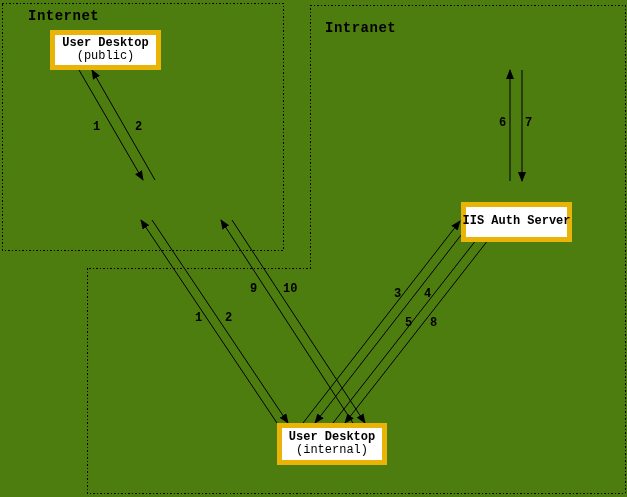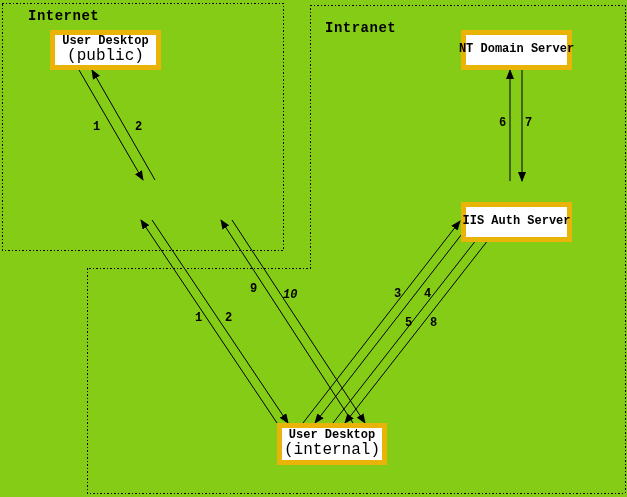--- a/index.html
+++ b/index.html
@@ -1,20 +1,20 @@
 <!DOCTYPE html>
 <html><head>
 <meta charset="utf-8">
 <style>
   html, body { margin: 0; padding: 0; background: #ffffff; }
   #canvas {
     position: relative;
     width: 627px;
     height: 497px;
-    background: #84cc16;
+    background: #4d7c0f;
     font-family: "Liberation Mono", "DejaVu Sans Mono", monospace;
     color: #000000;
     overflow: hidden;
   }
   #wires { position: absolute; left: 0; top: 0; }
   .zone-label {
     position: absolute;
     font-size: 14px;
     font-weight: bold;
     letter-spacing: 0.5px;
@@ -26,21 +26,21 @@
     border: 5px solid #eab308;
     background: #ffffff;
     display: flex;
     flex-direction: column;
     align-items: center;
     justify-content: center;
     text-align: center;
     line-height: 1.1;
   }
   .node-title { font-size: 12px; font-weight: bold; white-space: pre; }
-  .node-sub   { font-size: 16px; white-space: pre; text-align: center; }
+  .node-sub   { font-size: 12px; white-space: pre; text-align: center; }
   .flow-label {
     position: absolute;
     font-size: 12px;
     font-weight: bold;
     white-space: pre;
   }
 </style>
 </head>
 <body>
 
@@ -76,41 +76,38 @@
 
   <div class="zone-label" style="left:28px; top:8px;">Internet</div>
   <div class="zone-label" style="left:325px; top:20px;">Intranet</div>
 
   <div class="node" style="left:50px; top:30px; width:111px; height:40px;">
     <div class="node-title">User Desktop</div>
     <div class="node-sub">(public)</div>
   </div>
 
 
-  <div class="node" style="left:461px; top:30px; width:111px; height:40px;">
-    <div class="node-title">NT Domain Server</div>
-  </div>
 
   <div class="node" style="left:461px; top:181px; width:111px; height:40px;margin-top:21px;">
     <div class="node-title">IIS Auth Server</div>
   </div>
 
   <div class="node" style="left:277px; top:423px; width:110px; height:42px;">
     <div class="node-title">User Desktop</div>
     <div class="node-sub">(internal)</div>
   </div>
 
   <span class="flow-label" style="left:93px;  top:120px;">1</span>
   <span class="flow-label" style="left:135px; top:120px;">2</span>
 
   <span class="flow-label" style="left:195px; top:311px;">1</span>
   <span class="flow-label" style="left:225px; top:311px;">2</span>
 
   <span class="flow-label" style="left:250px; top:282px;">9</span>
-  <span class="flow-label" style="left:283px; top:288px;font-style:italic;">10</span>
+  <span class="flow-label" style="left:283px; top:282px;">10</span>
 
   <span class="flow-label" style="left:394px; top:287px;">3</span>
   <span class="flow-label" style="left:424px; top:287px;">4</span>
   <span class="flow-label" style="left:405px; top:316px;">5</span>
   <span class="flow-label" style="left:430px; top:316px;">8</span>
 
   <span class="flow-label" style="left:499px; top:116px;">6</span>
   <span class="flow-label" style="left:525px; top:116px;">7</span>
 
 </div>

